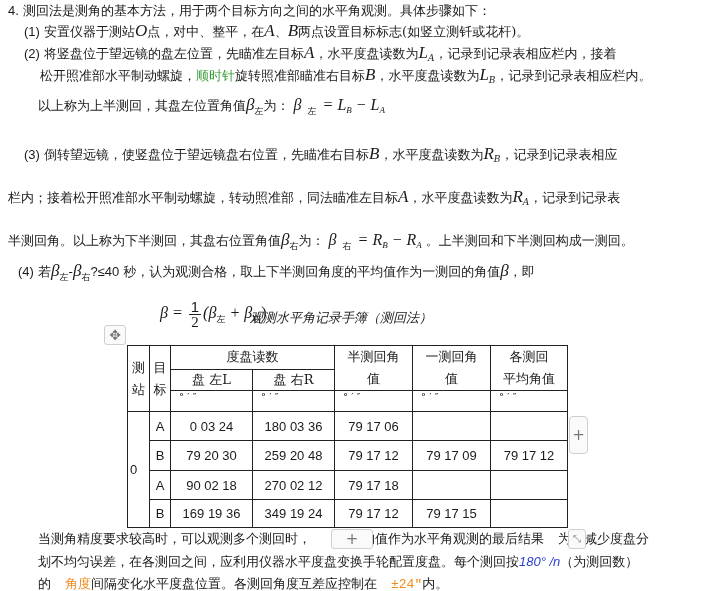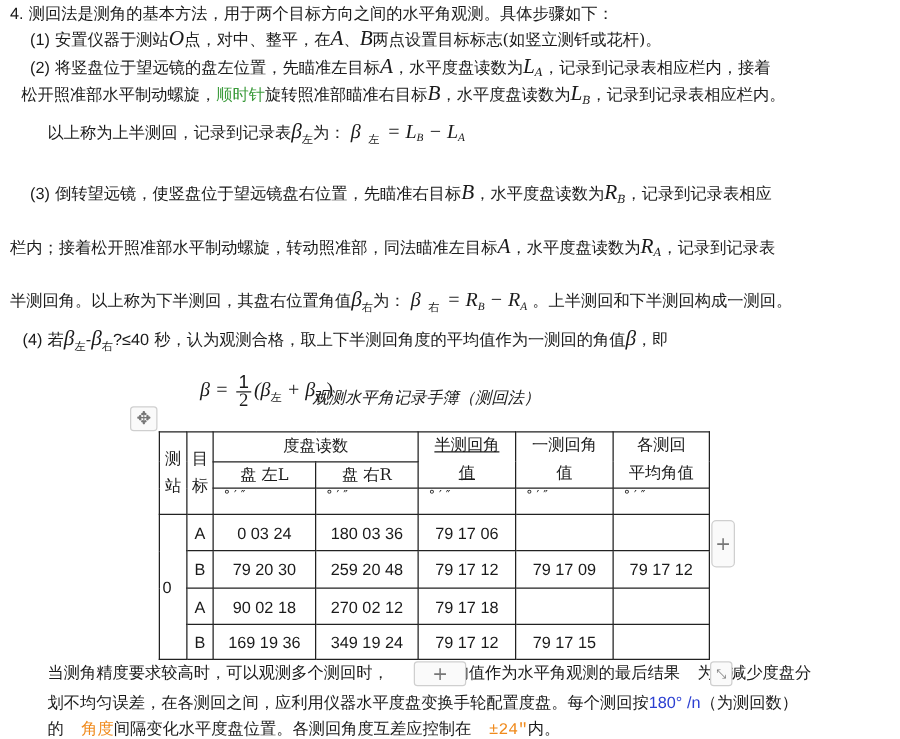--- a/index.html
+++ b/index.html
@@ -3,21 +3,21 @@
 <meta charset="utf-8">
 <style>
   html,body{margin:0;padding:0;background:#fff;}
   body{width:720px;height:591px;position:relative;overflow:hidden;
        font-family:"DejaVu Serif","Liberation Serif",serif;color:#1a1a1a;font-size:13px;}
   .line{position:absolute;white-space:nowrap;line-height:18px;}
   .it{font-family:"Liberation Serif",serif;font-style:italic;font-size:17px;}
   .sub{font-size:9px;font-style:italic;vertical-align:-3px;}
   .subz{font-size:9px;vertical-align:-4px;}
   .green{color:#3a9a3a;}
-  .blue{color:#2b3fd1;font-family:"Liberation Sans",sans-serif;}
+  .blue{color:#2b3fd1;font-family:"Liberation Sans",sans-serif;font-style:italic;}
   .orange{color:#f08a1c;margin-left:14px;}
   .math{font-family:"Liberation Serif",serif;font-size:16px;margin-top:10px;}
   .frac{display:inline-block;vertical-align:middle;text-align:center;margin:0 2px;}
   .frac span{display:block;line-height:15px;font-size:15px;}
   .frac .num{border-bottom:1px solid #222;padding:0 2px;}
   table.rec{position:absolute;left:127px;top:345px;border-collapse:collapse;
      font-family:"DejaVu Serif",serif;font-size:13px;}
   table.rec td{border:1.5px solid #222;padding:0;text-align:center;}
   .num{font-family:"Liberation Sans","DejaVu Sans",sans-serif;font-size:13px;}
   td.r{text-align:right;padding-right:6px;}
@@ -36,25 +36,25 @@
 
 <div class="line" style="left:24px;top:22px;">
   <span style="font-family:'Liberation Sans',sans-serif;">(1)</span>
   <span>安置仪器于测站</span><span class="it">O</span><span>点，对中、整平，在</span><span class="it">A</span><span>、</span><span class="it">B</span><span>两点设置目标标志(如竖立测钎或花杆)。</span>
 </div>
 
 <div class="line" style="left:24px;top:44px;">
   <span style="font-family:'Liberation Sans',sans-serif;">(2)</span>
   <span>将竖盘位于望远镜的盘左位置，先瞄准左目标</span><span class="it">A</span><span>，水平度盘读数为</span><span class="it">L</span><span class="sub">A</span><span>，记录到记录表相应栏内，接着</span>
 </div>
-<div class="line" style="left:17px;top:66px;text-align:right;">
+<div class="line" style="left:40px;top:66px;text-align:right;">
   <span>松开照准部水平制动螺旋，</span><span class="green">顺时针</span><span>旋转照准部瞄准右目标</span><span class="it">B</span><span>，水平度盘读数为</span><span class="it">L</span><span class="sub">B</span><span>，记录到记录表相应栏内。</span>
 </div>
 <div class="line" style="left:38px;top:96px;">
-  <span>以上称为上半测回，记录到记录表</span><span class="it">β</span><span class="subz">左</span><span>为：</span>
+  <span>以上称为上半测回，其盘左位置角值</span><span class="it">β</span><span class="subz">左</span><span>为：</span>
   <span class="math">
     <i>β</i><span class="subz" style="margin:0 6px;">左</span><i>= L</i><span class="sub">B</span> <i>− L</i><span class="sub">A</span>
   </span>
 </div>
 
 <div class="line" style="left:24px;top:145px;">
   <span style="font-family:'Liberation Sans',sans-serif;">(3)</span>
   <span>倒转望远镜，使竖盘位于望远镜盘右位置，先瞄准右目标</span><span class="it">B</span><span>，水平度盘读数为</span><span class="it">R</span><span class="sub">B</span><span>，记录到记录表相应</span>
 </div>
 <div class="line" style="left:8px;top:188px;">
@@ -97,21 +97,21 @@
       <tr style="height:23px;">
     <td rowspan="3" style="line-height:22px;">
       <div>测</div>
       <div>站</div>
     </td>
     <td rowspan="3" style="line-height:22px;">
       <div>目</div>
       <div>标</div>
     </td>
     <td colspan="2">度盘读数</td>
-    <td rowspan="2" style="line-height:22px;text-decoration:underline;">
+    <td rowspan="2" style="line-height:22px;">
       <div>半测回角</div>
       <div>值</div>
     </td>
     <td rowspan="2" style="line-height:22px;">
       <div>一测回角</div>
       <div>值</div>
     </td>
     <td rowspan="2" style="line-height:22px;">
       <div>各测回</div>
       <div>平均角值</div>

